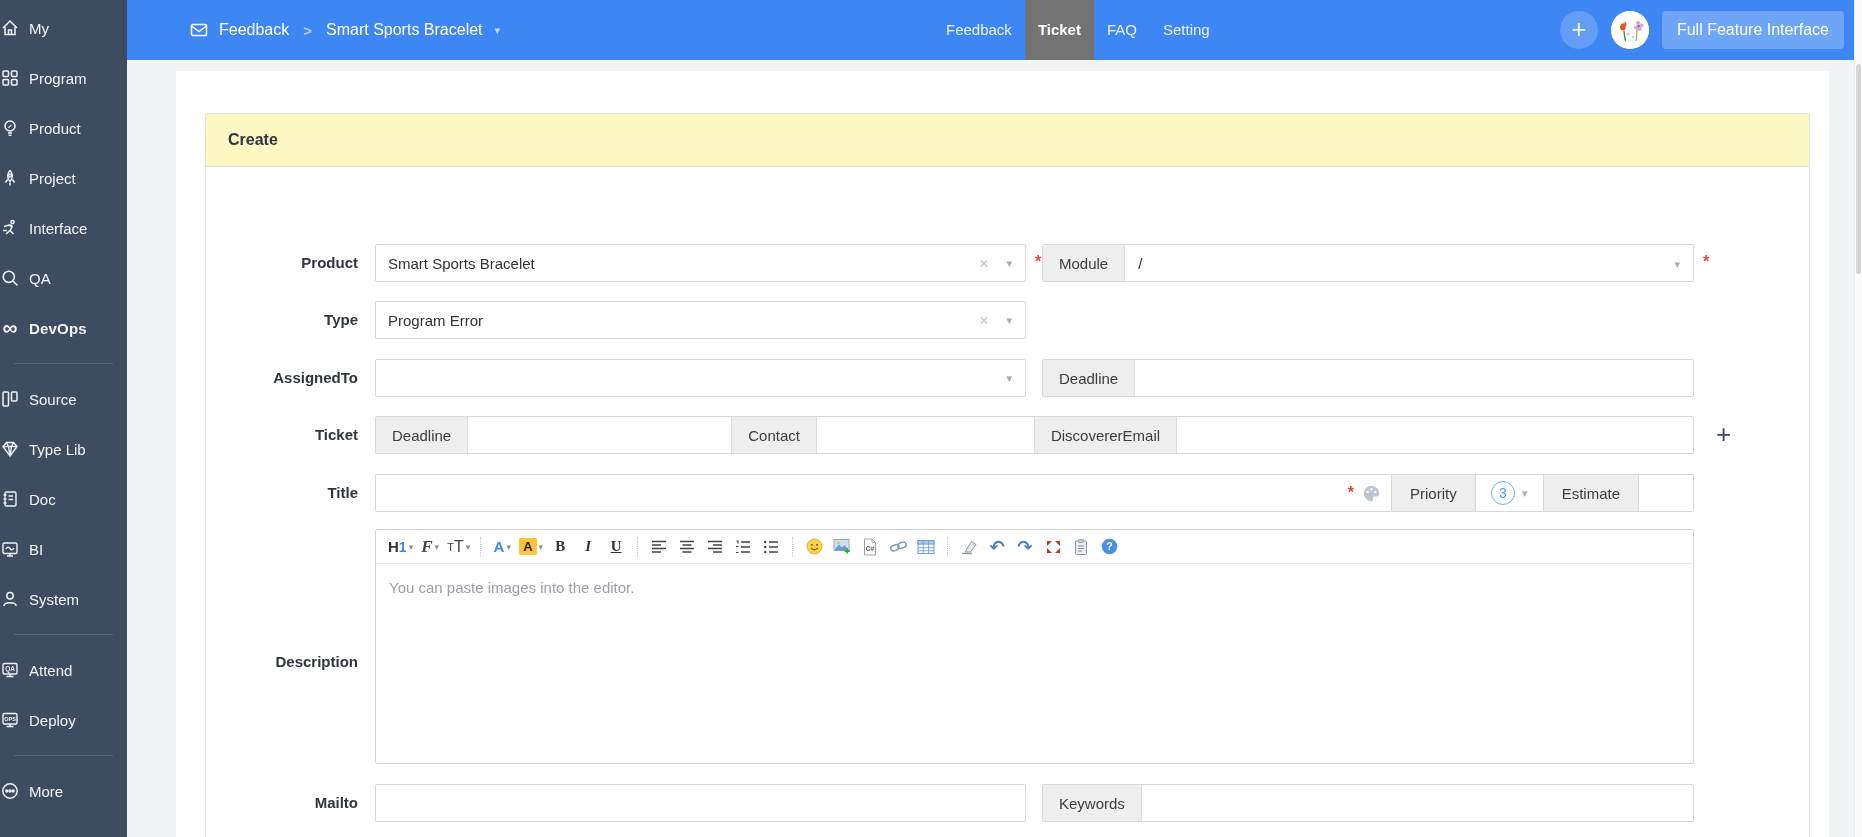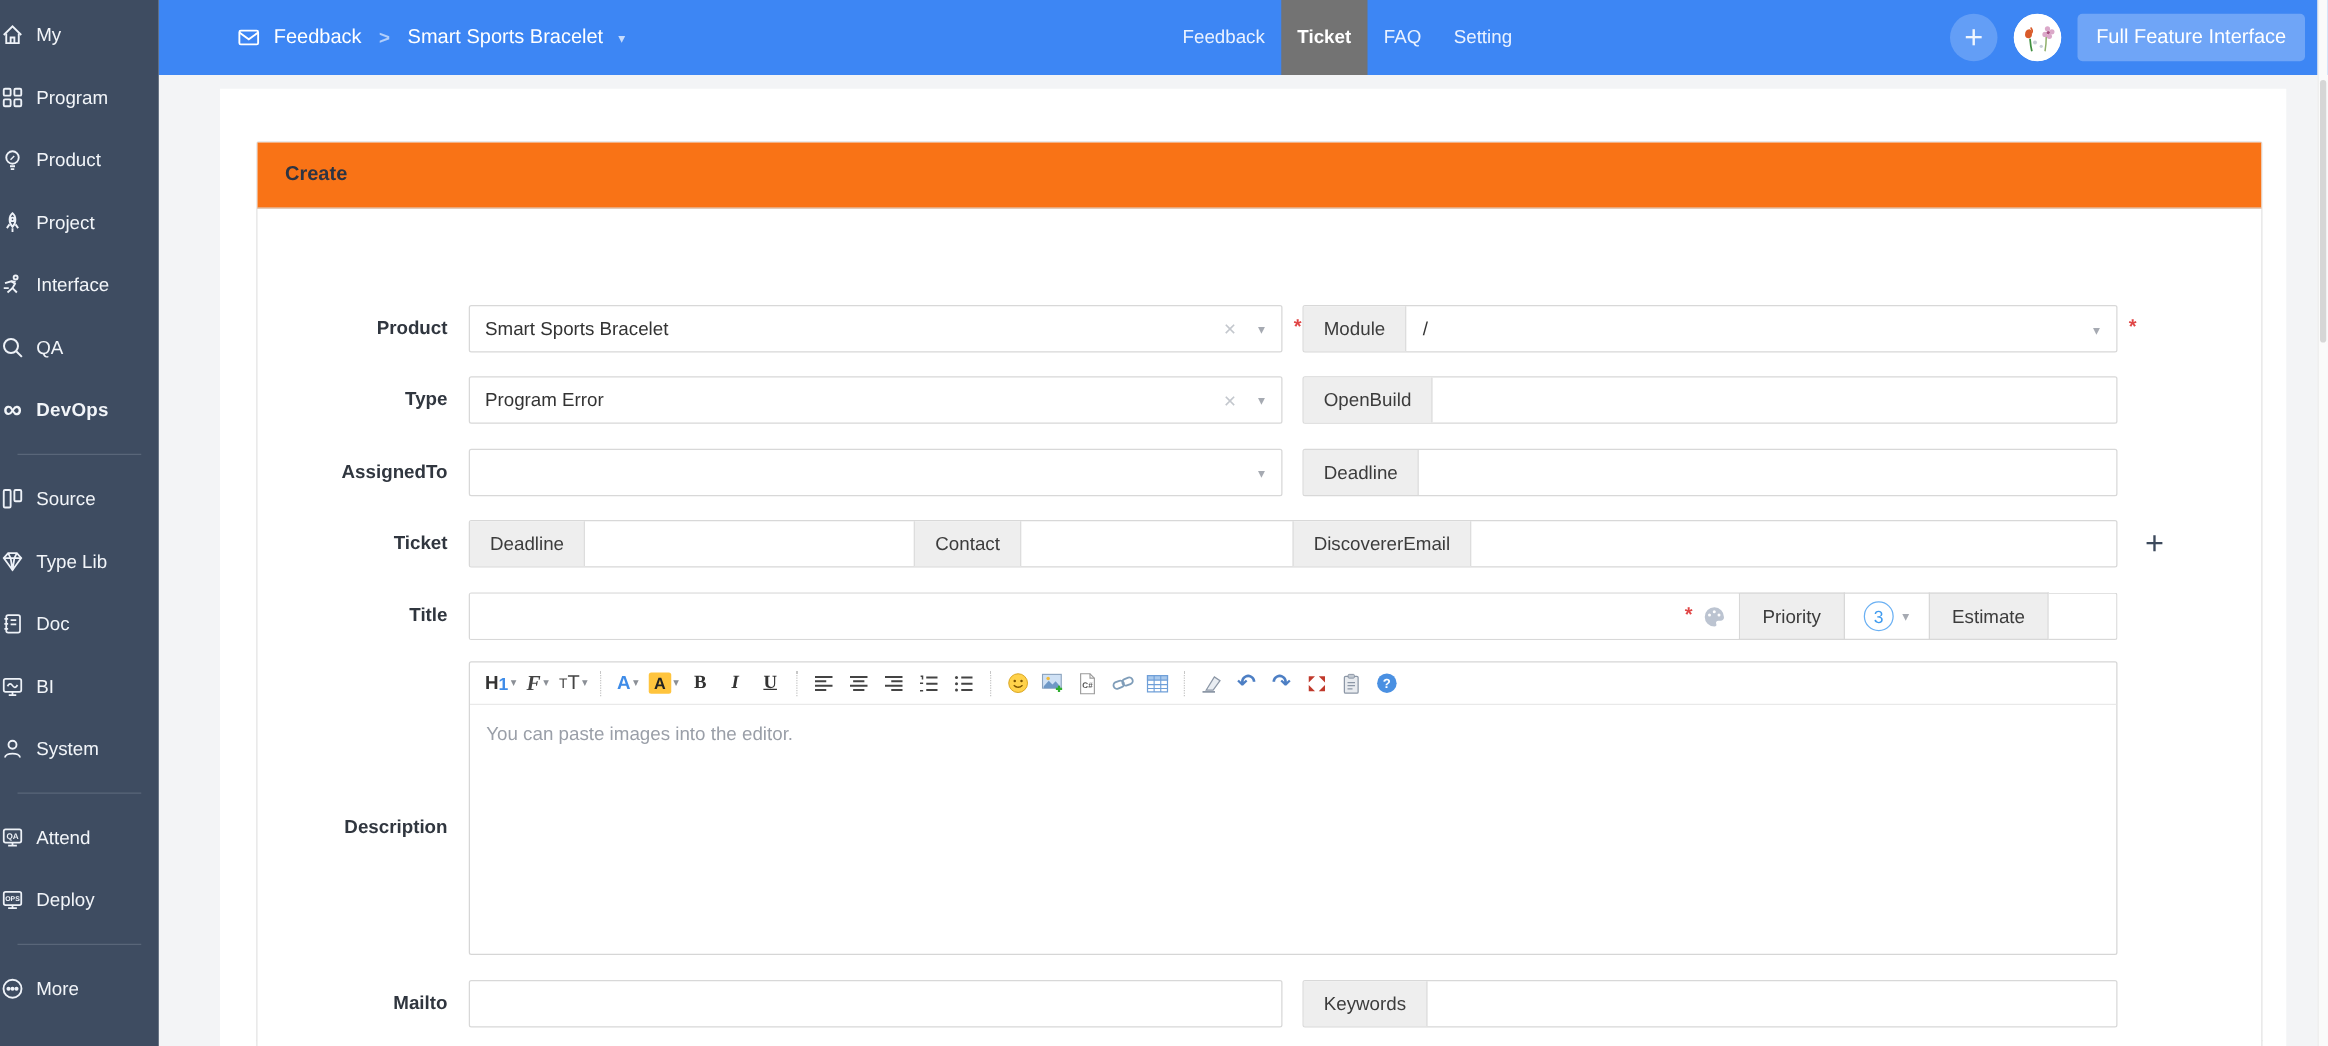--- a/index.html
+++ b/index.html
@@ -26,21 +26,21 @@
   .topright { position:absolute; right:18px; top:0; height:60px; display:flex; align-items:center; gap:13px; }
   .plusbtn { width:38px; height:38px; border-radius:50%; background:rgba(255,255,255,.2); color:rgba(255,255,255,.9);
              font-size:26px; line-height:36px; text-align:center; cursor:pointer; font-weight:300; }
   .avatar { width:38px; height:38px; border-radius:50%; background:#fff; overflow:hidden; cursor:pointer; }
   .ffbtn { height:38px; background:rgba(255,255,255,.26); border:none; border-radius:4px; color:#fff;
            font-size:16px; padding:0 15px; cursor:pointer; font-family:inherit; }
   
   .page { position:absolute; left:176px; top:71px; width:1653px; height:766px; background:#fff; overflow:hidden; }
   .page-bottom-line { position:absolute; left:29px; top:761px; width:1605px; height:1px; background:#e6e6e6; }
   .panel { position:absolute; left:29px; top:42px; width:1605px; height:860px; background:#fff; border:1px solid #e3e3e3; border-radius:2px; }
-  .panel-hd { height:53px; background:#f97316; border-bottom:1px solid #dcdcdc; display:flex; align-items:center; padding-left:22px; }
+  .panel-hd { height:53px; background:#fef9c3; border-bottom:1px solid #dcdcdc; display:flex; align-items:center; padding-left:22px; }
   .panel-title { font-size:16px; font-weight:bold; color:#2e3442; }
   .pbody { position:relative; }
   .row { position:absolute; left:0; width:1605px; height:38px; }
   .lbl { position:absolute; left:0; width:152px; text-align:right; line-height:38px; font-size:15px; font-weight:bold; color:#30363f; }
   .fld-left  { position:absolute; left:169px; width:651px;  height:38px; }
   .fld-right { position:absolute; left:836px; width:652px;  height:38px; }
   .fld-full  { position:absolute; left:169px; width:1319px; height:38px; }
   
   .inp, .sel { width:100%; height:38px; border:1px solid #d8d8d8; border-radius:2px; background:#fff; font-size:15px; color:#333;
                padding:0 12px; font-family:inherit; }
@@ -285,26 +285,20 @@
 
       <div class="row" style="top:134px">
         <label class="lbl">Type</label>
         <div class="fld-left">
           <div class="sel">
             <span>Program Error</span>
             <span class="clear">×</span>
             <span class="caret">▾</span>
           </div>
         </div>
-        <div class="fld-right">
-          <div class="igroup">
-            <span class="addon">OpenBuild</span>
-            <input class="ginp" value="" style="">
-          </div>
-        </div>
       </div>
 
       <div class="row" style="top:192px">
         <label class="lbl">AssignedTo</label>
         <div class="fld-left">
           <div class="sel">
             <span></span>
             <span class="caret">▾</span>
           </div>
         </div>

